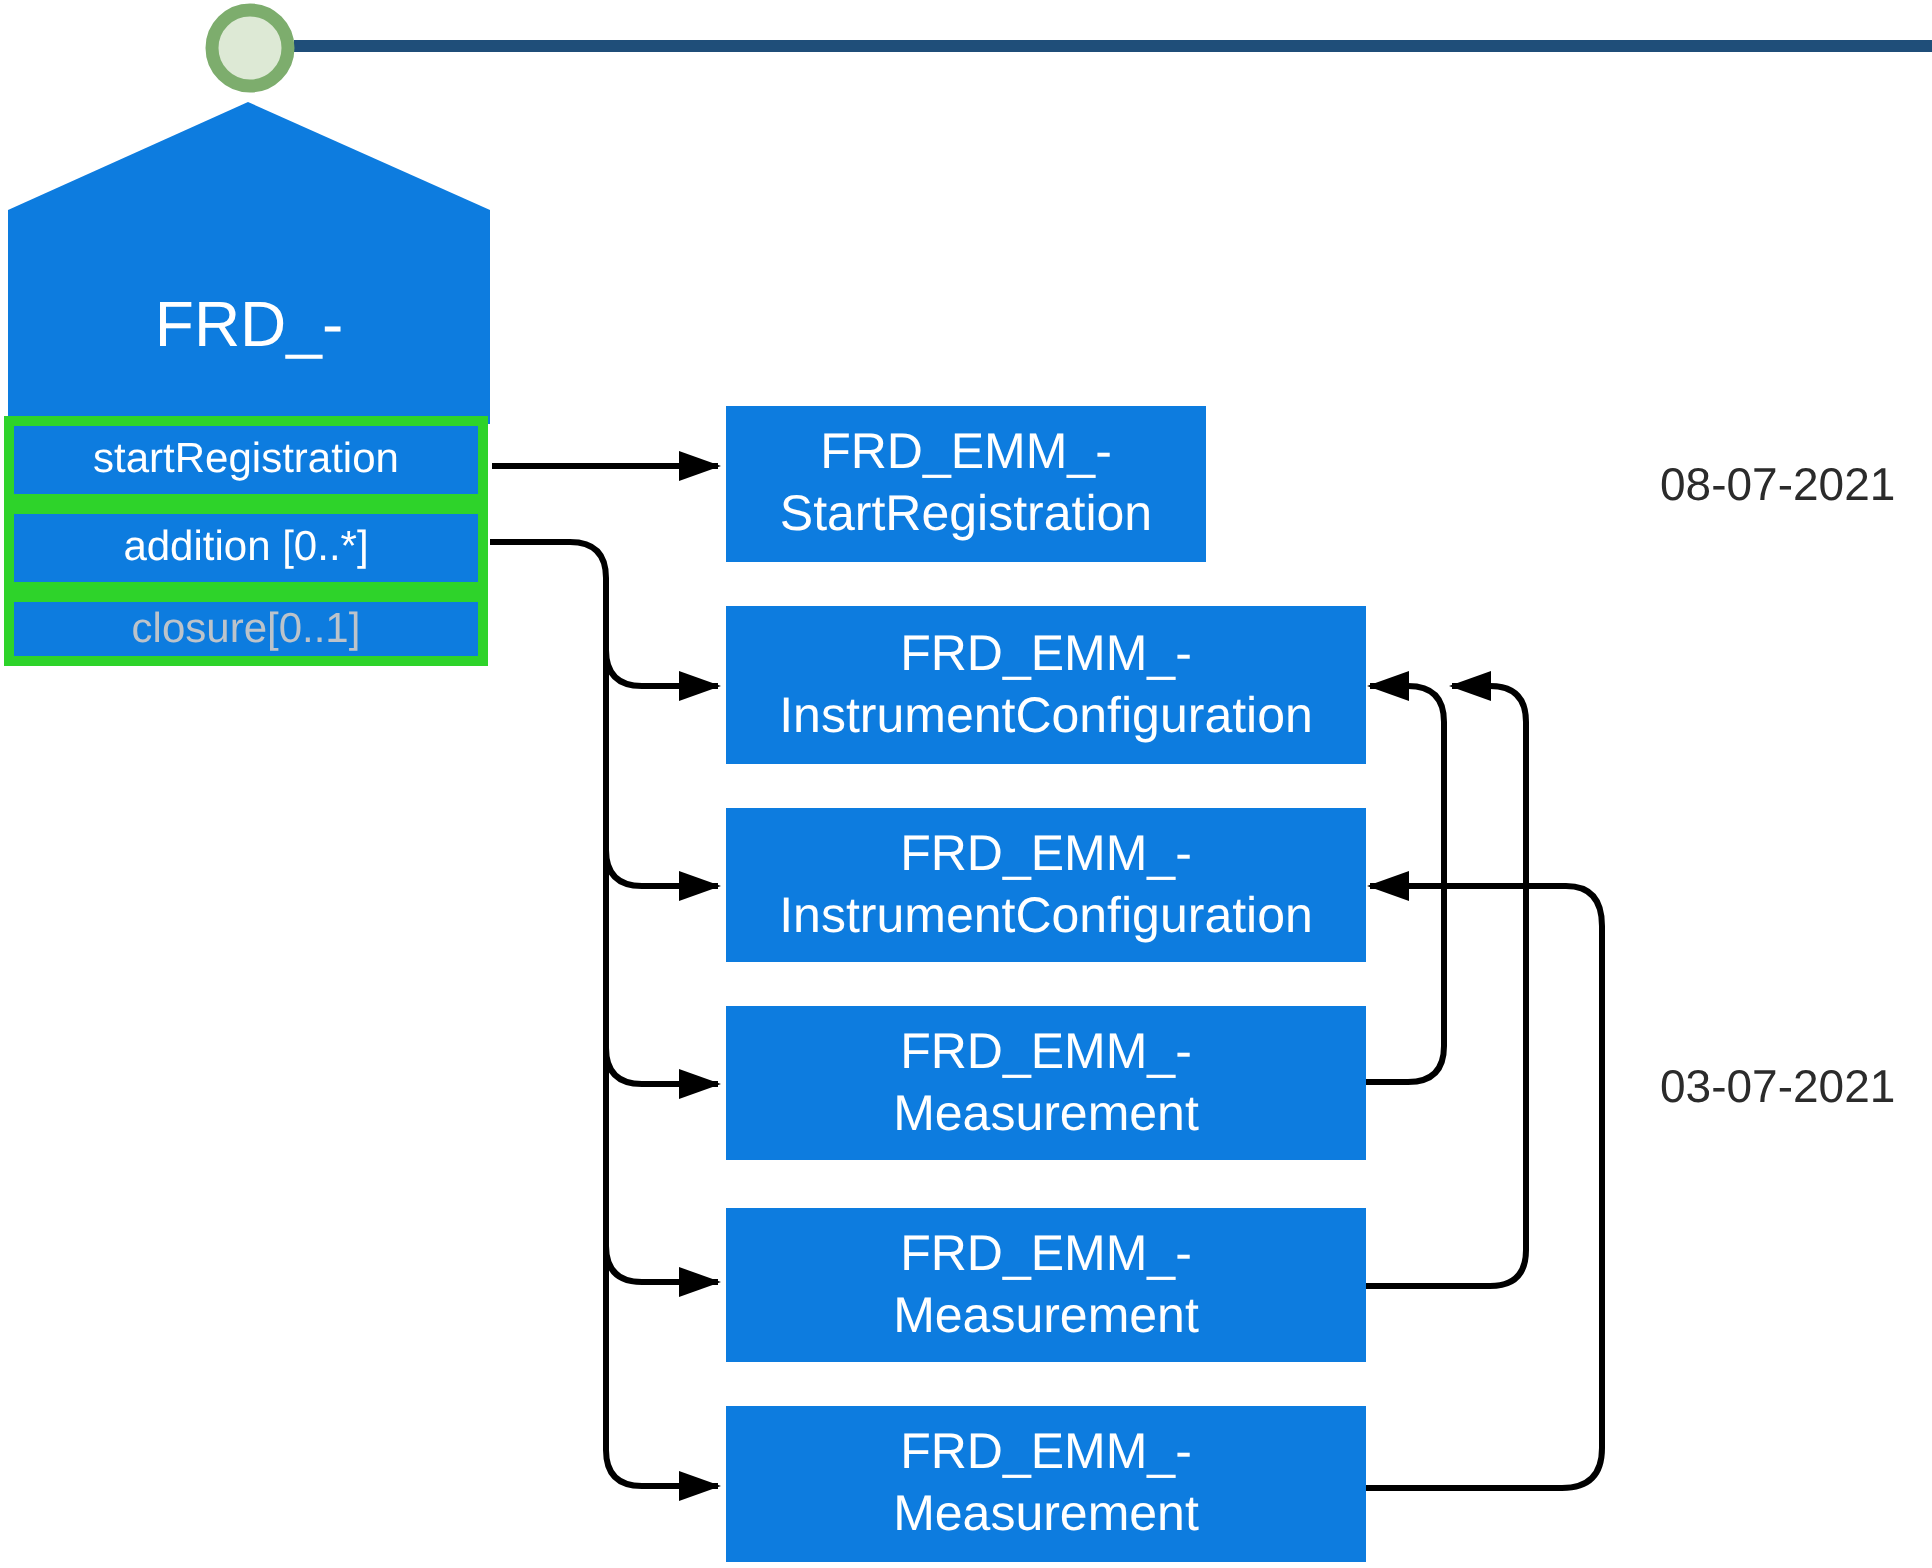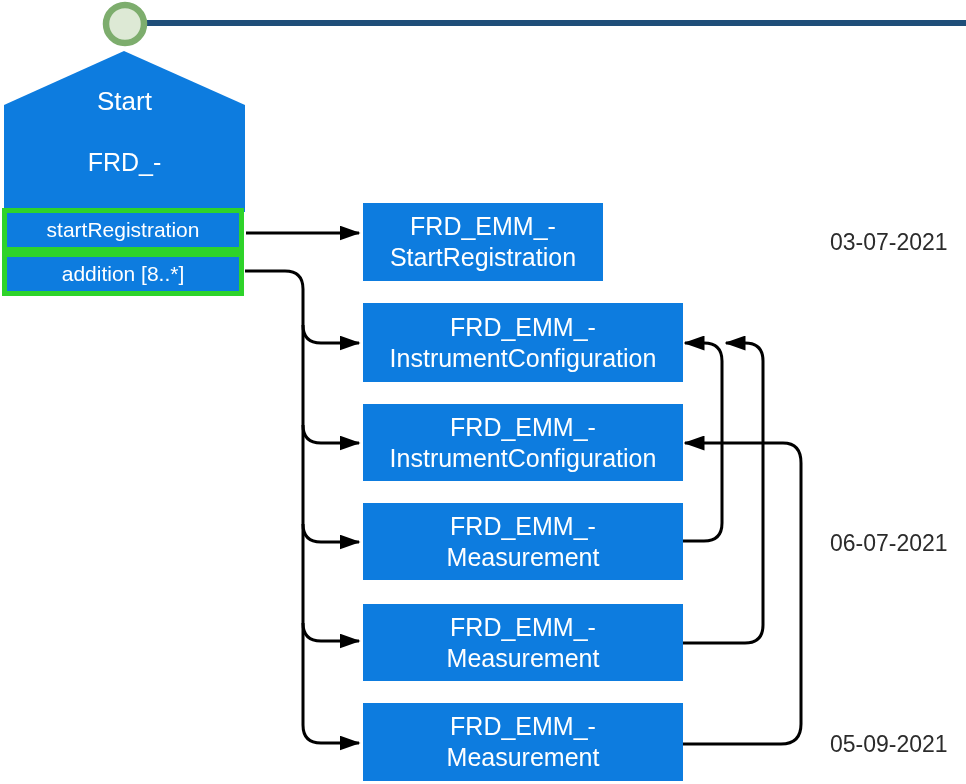--- a/index.html
+++ b/index.html
@@ -19,21 +19,21 @@
 
   .event-box{
     position:absolute;background:var(--node_blue,#0d7cdf);color:#ffffff;
     display:flex;flex-direction:column;align-items:center;justify-content:center;
     text-align:center;font-size:25px;line-height:31px;z-index:2;
   }
   .pent-text{
     position:absolute;left:4px;width:241px;text-align:center;color:#ffffff;z-index:2;
   }
   .pent-title{top:86px;font-size:26px;}
-  .pent-name{top:148px;font-size:25px;line-height:28px;}
+  .pent-name{top:148px;font-size:32px;line-height:28px;}
   .op-row{
     position:absolute;left:2px;width:242px;box-sizing:border-box;
     border:5px solid var(--highlight_green,#2ed32a);
     background:var(--node_blue,#0d7cdf);color:#ffffff;
     display:flex;align-items:center;justify-content:center;
     font-size:21px;z-index:2;
   }
   .op-row.muted{color:var(--muted_text,#bcc3ca);}
   .row-1{top:208px;height:44px;}
   .row-2{top:252px;height:44px;}
@@ -79,27 +79,27 @@
     <path class="flow" marker-end="url(#ah)" d="M303 425 Q303 443 321 443 H359"></path>
     <path class="flow" marker-end="url(#ah)" d="M303 524 Q303 542 321 542 H359"></path>
     <path class="flow" marker-end="url(#ah)" d="M303 623 Q303 641 321 641 H359"></path>
     <path class="flow" marker-end="url(#ah)" d="M303 725 Q303 743 321 743 H359"></path>
 
     <path class="flow" marker-end="url(#ah)" d="M683 541 H704 Q722 541 722 523 V361 Q722 343 704 343 H685"></path>
     <path class="flow" marker-end="url(#ah)" d="M683 643 H745 Q763 643 763 625 V361 Q763 343 745 343 H726"></path>
     <path class="flow" marker-end="url(#ah)" d="M683 744 H781 Q801 744 801 724 V463 Q801 443 783 443 H685"></path>
   </svg>
 
-  <div class="pent-text pent-title">Start</div>
   <div class="pent-text pent-name">
     <div>FRD_-</div>
   </div>
 
   <div class="op-row row-1">startRegistration</div>
-  <div class="op-row row-2">addition [8..*]</div>
+  <div class="op-row row-2">addition [0..*]</div>
+  <div class="op-row row-3 muted">closure[0..1]</div>
 
   <div class="event-box box-1">
     <div>FRD_EMM_-</div>
     <div>StartRegistration</div>
   </div>
   <div class="event-box box-2">
     <div>FRD_EMM_-</div>
     <div>InstrumentConfiguration</div>
   </div>
   <div class="event-box box-3">
@@ -112,16 +112,15 @@
   </div>
   <div class="event-box box-5">
     <div>FRD_EMM_-</div>
     <div>Measurement</div>
   </div>
   <div class="event-box box-6">
     <div>FRD_EMM_-</div>
     <div>Measurement</div>
   </div>
 
-  <div class="date date-1">03-07-2021</div>
-  <div class="date date-2">06-07-2021</div>
-  <div class="date date-4">05-09-2021</div>
+  <div class="date date-1">08-07-2021</div>
+  <div class="date date-2">03-07-2021</div>
 </div>
 
 </body></html>

